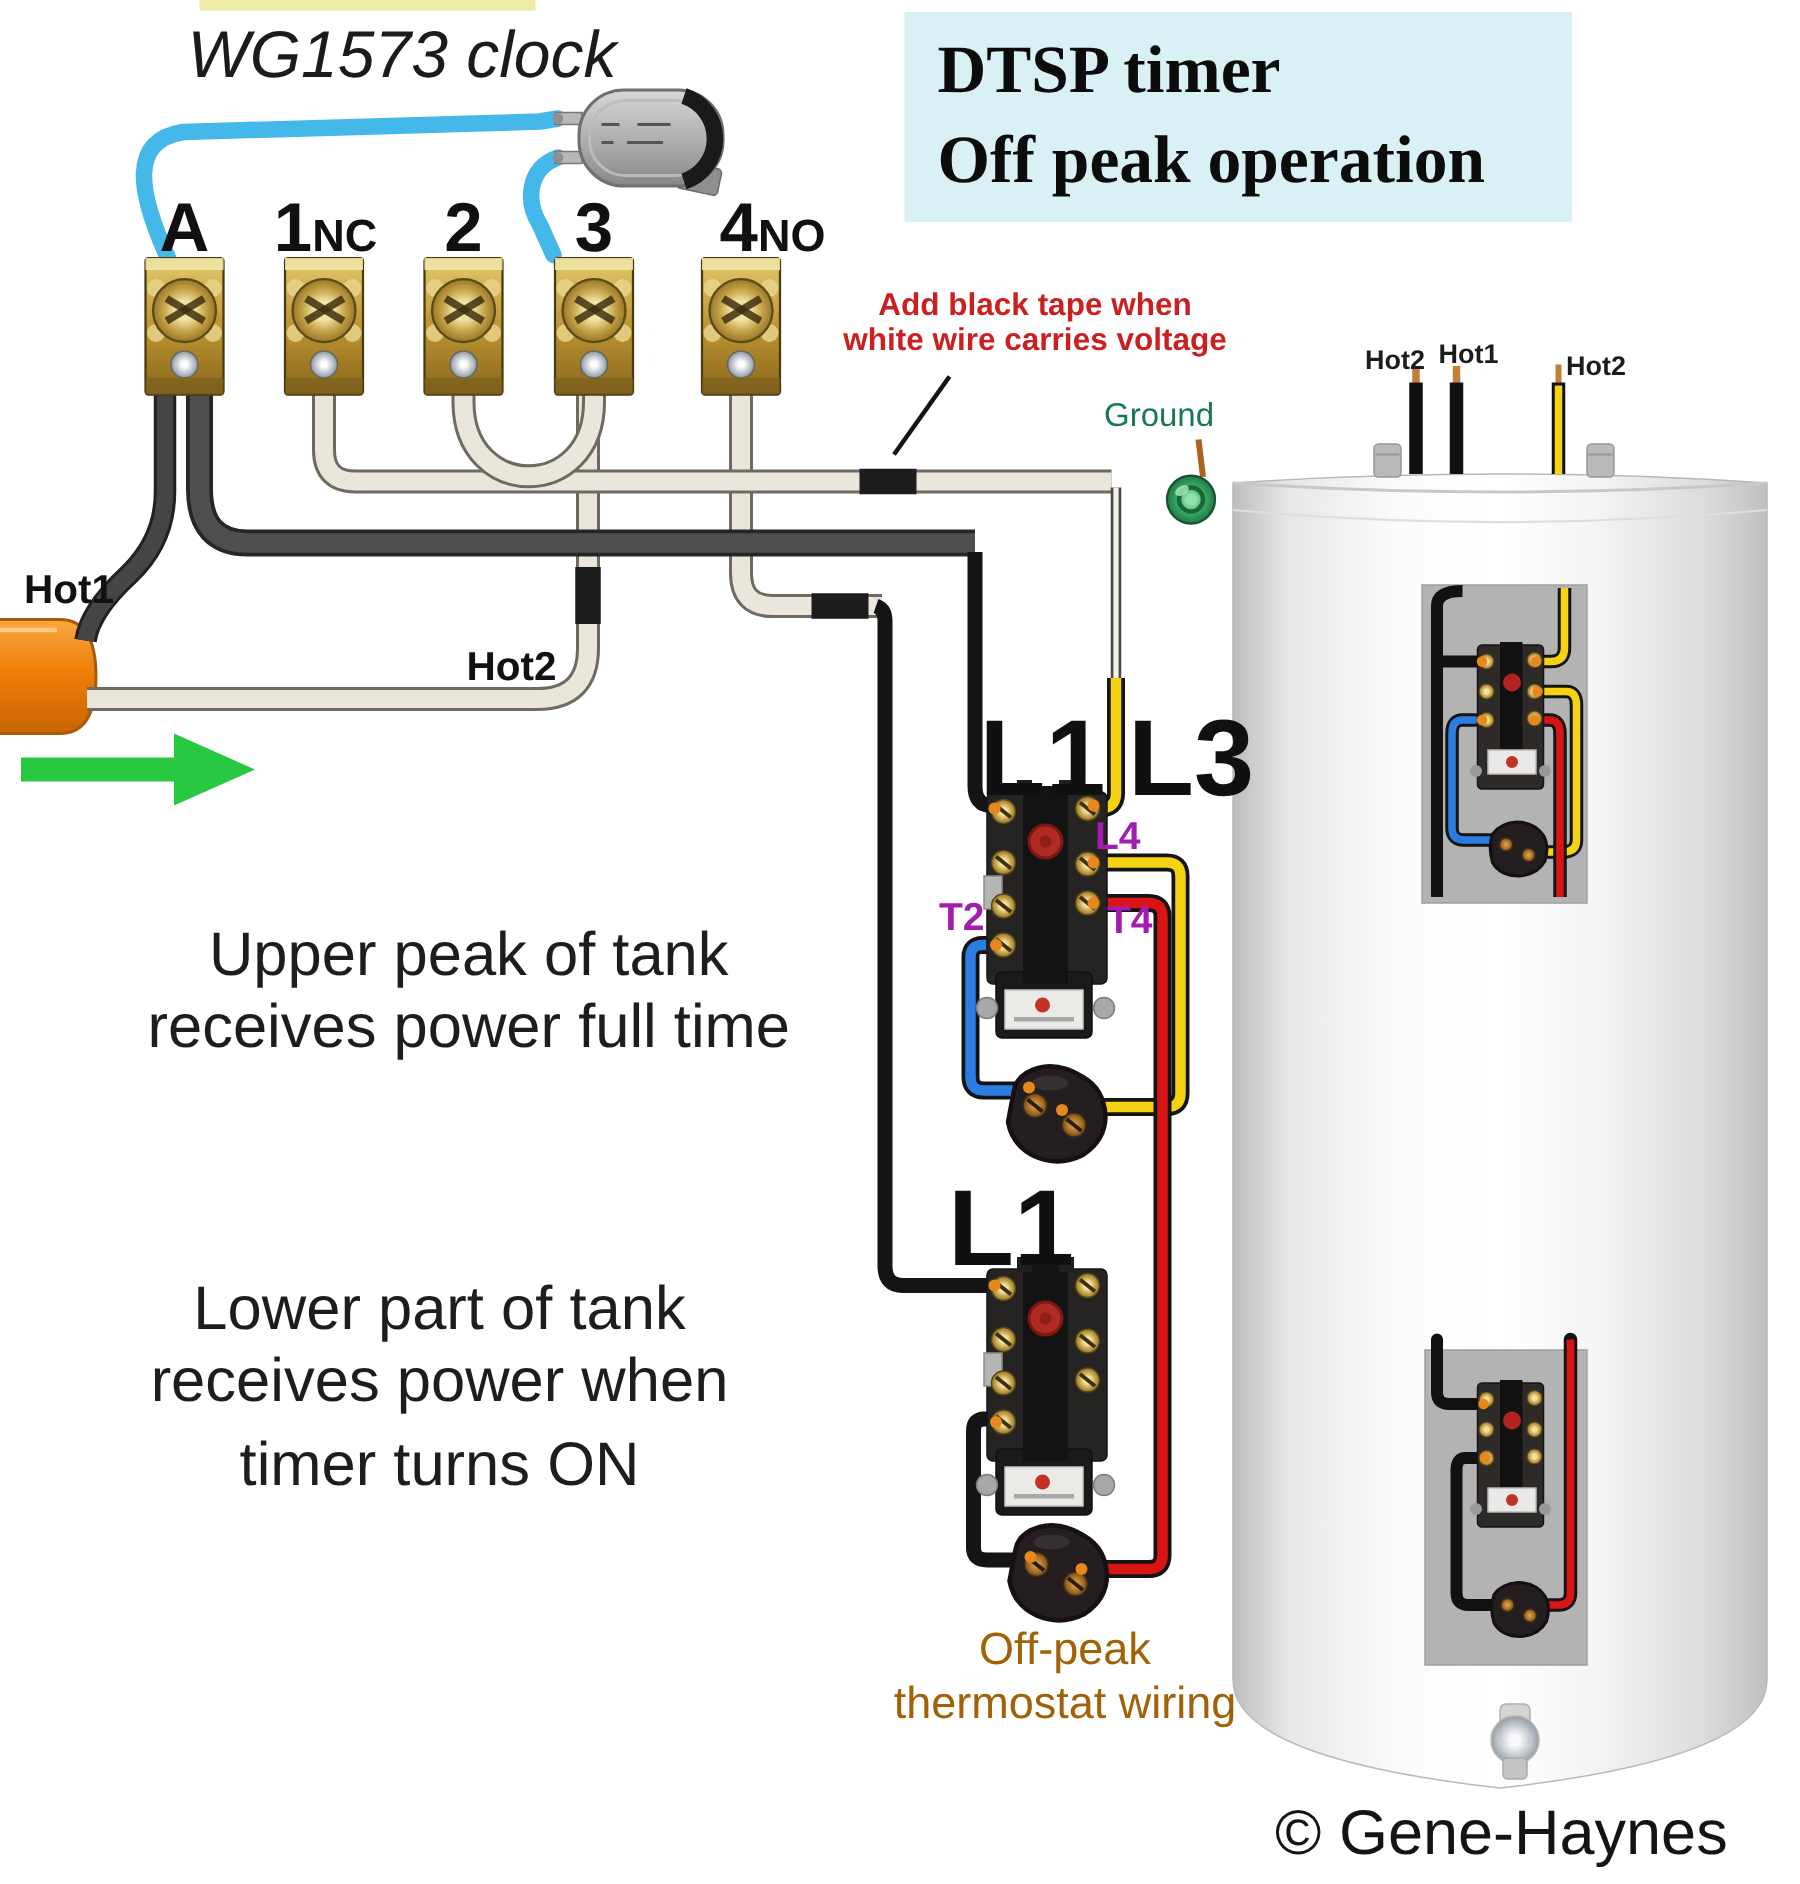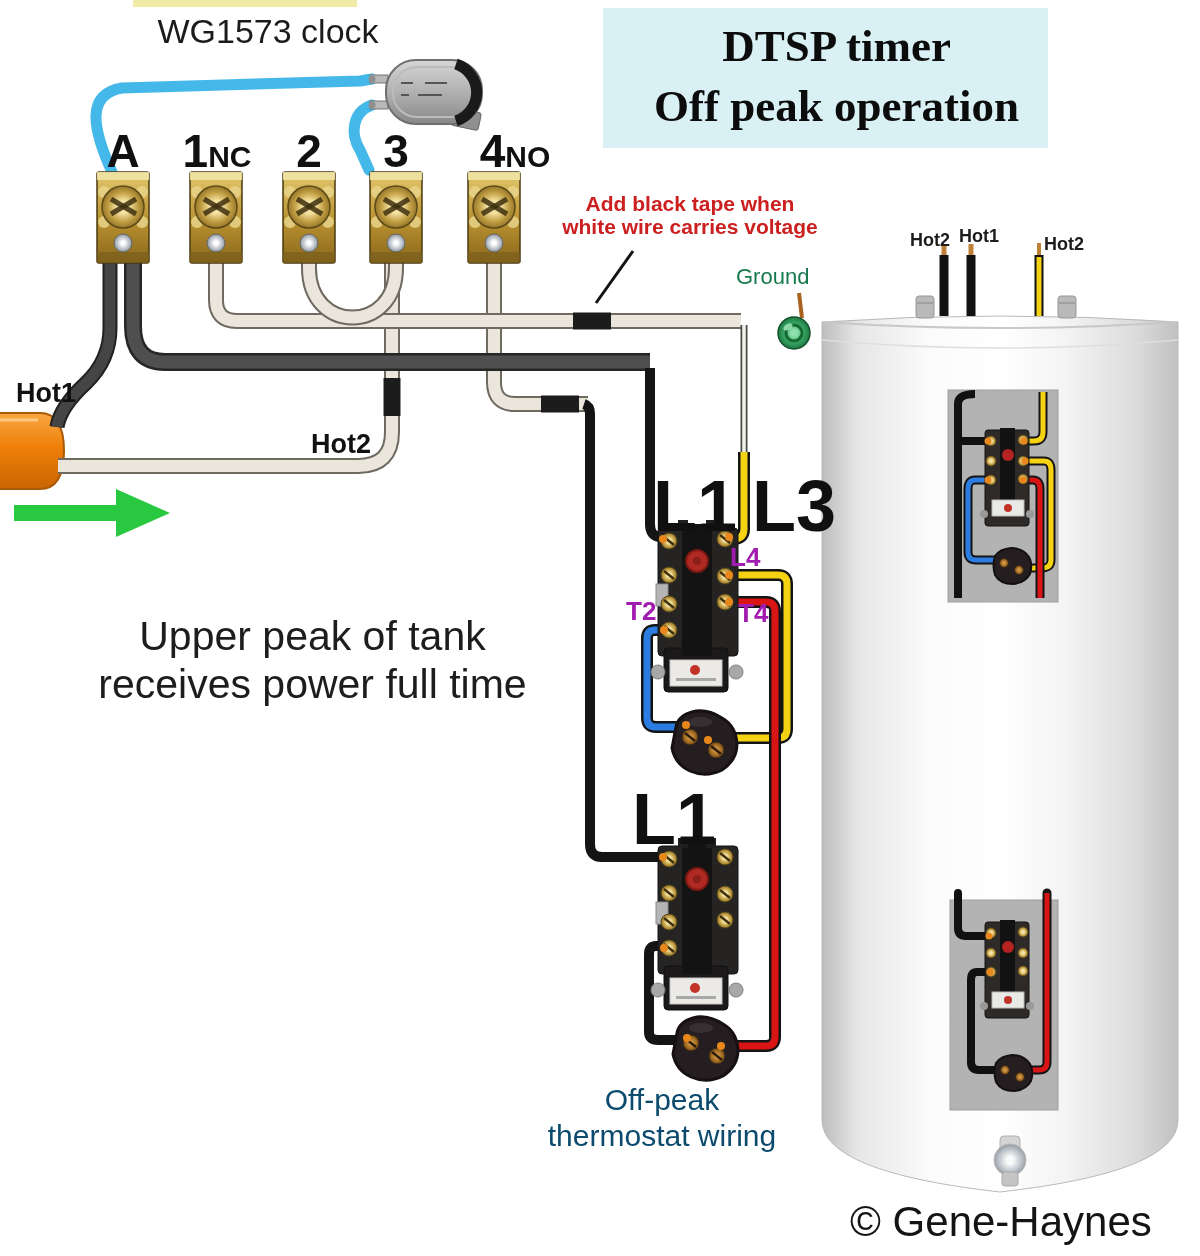--- a/index.html
+++ b/index.html
@@ -21,39 +21,39 @@
   .ri{fill:none;stroke:var(--wire-red,#d91414);stroke-width:7;stroke-linejoin:round;}
   .bi{fill:none;stroke:var(--wire-blue,#2b7de2);stroke-width:7;stroke-linejoin:round;}
   .po{fill:none;stroke:#141414;stroke-width:9;stroke-linejoin:round;}
   .pyi{fill:none;stroke:var(--wire-yellow,#f5d313);stroke-width:5;stroke-linejoin:round;}
   .pri{fill:none;stroke:var(--wire-red,#d91414);stroke-width:5;stroke-linejoin:round;}
   .pbi{fill:none;stroke:var(--wire-blue,#2b7de2);stroke-width:5;stroke-linejoin:round;}
   .pblk{fill:none;stroke:#111;stroke-width:8;stroke-linejoin:round;}
 
   
   .yellow-strip{left:133px;top:0;width:224px;height:7px;background:#f1eba8;}
-  .clock-label{left:118px;top:12px;width:300px;text-align:center;font-size:34px;color:#1b1b1b;}
+  .clock-label{left:118px;top:12px;width:300px;text-align:center;font-size:44px;color:#1b1b1b;font-style:italic;}
   .title-box{left:603px;top:8px;width:445px;height:140px;background:var(--title-bg,#d9f0f4);}
   .title-box div{font-family:"Liberation Serif", serif;font-weight:bold;font-size:45px;color:#0c0c0c;
-                 padding-left:22px;line-height:60px;text-align:center;}
+                 padding-left:22px;line-height:60px;}
   .title-box .t1{padding-top:8px;}
   .term-label{top:124px;text-align:center;white-space:nowrap;}
   .tmain{font-size:46px;font-weight:600;color:#101010;}
   .tsuf{font-size:30px;font-weight:600;color:#101010;}
   .tape-note{left:556px;top:192px;width:268px;text-align:center;font-size:21px;line-height:23px;
              font-weight:600;color:var(--note-red,#cc2020);}
   .ground-label{left:736px;top:264px;font-size:22px;font-weight:500;color:var(--ground-green,#177a4e);}
   .tank-hot{font-size:18px;font-weight:bold;color:#1c1c1c;width:70px;text-align:center;}
   .hot-label{font-size:27px;font-weight:bold;color:#111;}
   .breaker-text{left:0;top:528px;width:285px;text-align:center;font-size:30px;font-weight:bold;
                 line-height:34px;color:#111;}
   .big-note{text-align:center;font-size:41px;line-height:48px;color:#1d1d1d;}
   .wire-big-label{font-size:72px;font-weight:600;color:#101010;}
   .wire-small-label{font-size:26px;font-weight:600;color:#a21caf;}
-  .offpeak-note{left:532px;top:1082px;width:260px;text-align:center;font-size:30px;line-height:36px;color:#0c4a6e;}
+  .offpeak-note{left:580px;top:1082px;width:260px;text-align:center;font-size:30px;line-height:36px;color:#a16207;}
   .copyright{left:850px;top:1198px;font-size:42px;color:#141414;}
   .ln3{margin-top:8px;}
 </style>
 </head>
 <body>
 
 <div class="stage">
 
 <svg width="1200" height="1256" viewBox="0 0 1200 1256">
   <defs>
@@ -397,20 +397,25 @@
   <div class="abs hot-label" style="left:311px;top:429px;">Hot2</div>
 
   <div class="abs breaker-text">
   </div>
 
   <div class="abs big-note" style="left:40px;top:612px;width:545px;">
     <div>Upper peak of tank</div>
     <div>receives power full time</div>
   </div>
 
+  <div class="abs big-note" style="left:48px;top:848px;width:490px;">
+    <div>Lower part of tank</div>
+    <div>receives power when</div>
+    <div class="ln3">timer turns ON</div>
+  </div>
 
   <div class="abs wire-big-label" style="left:653px;top:465px;">L1</div>
   <div class="abs wire-big-label" style="left:752px;top:465px;">L3</div>
   <div class="abs wire-small-label" style="left:730px;top:542px;">L4</div>
   <div class="abs wire-small-label" style="left:626px;top:596px;">T2</div>
   <div class="abs wire-small-label" style="left:738px;top:598px;">T4</div>
   <div class="abs wire-big-label" style="left:632px;top:778px;">L1</div>
 
   <div class="abs offpeak-note">
     <div>Off-peak</div>

